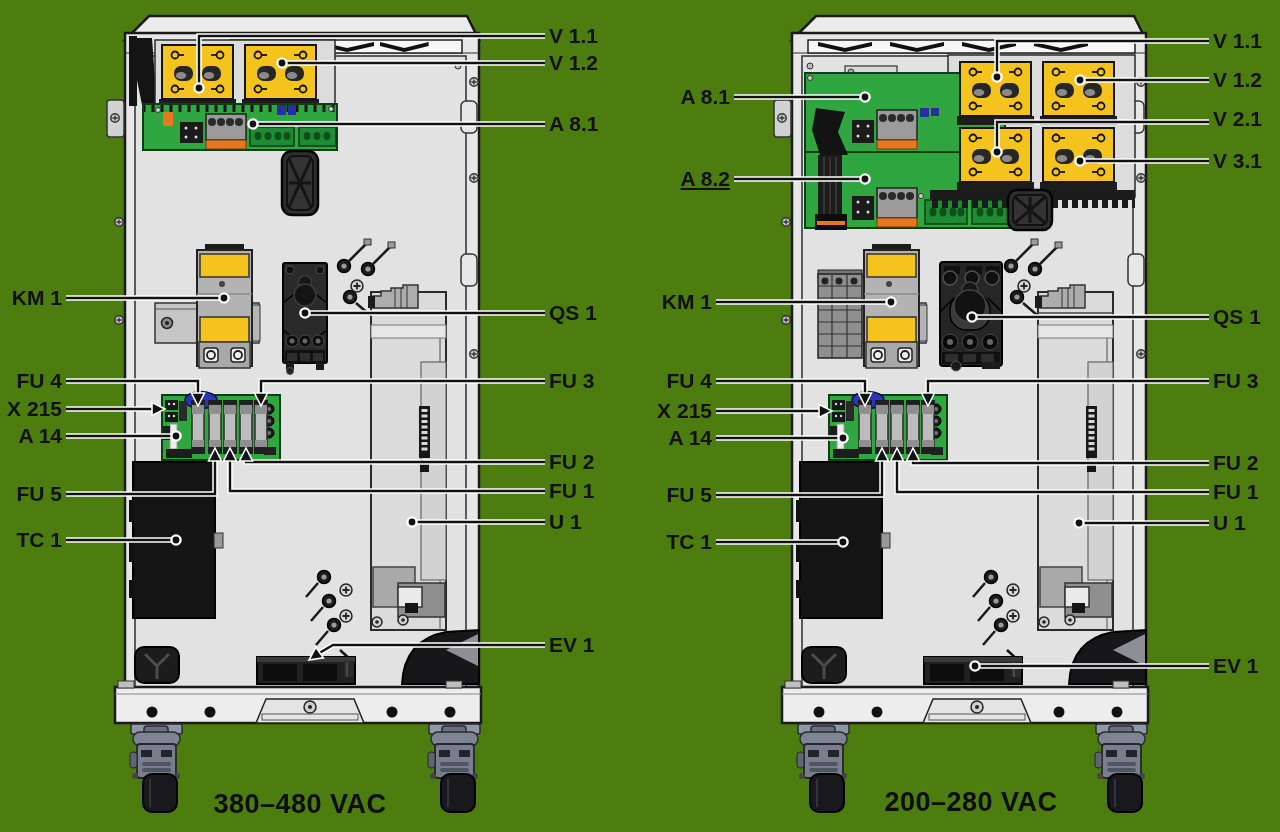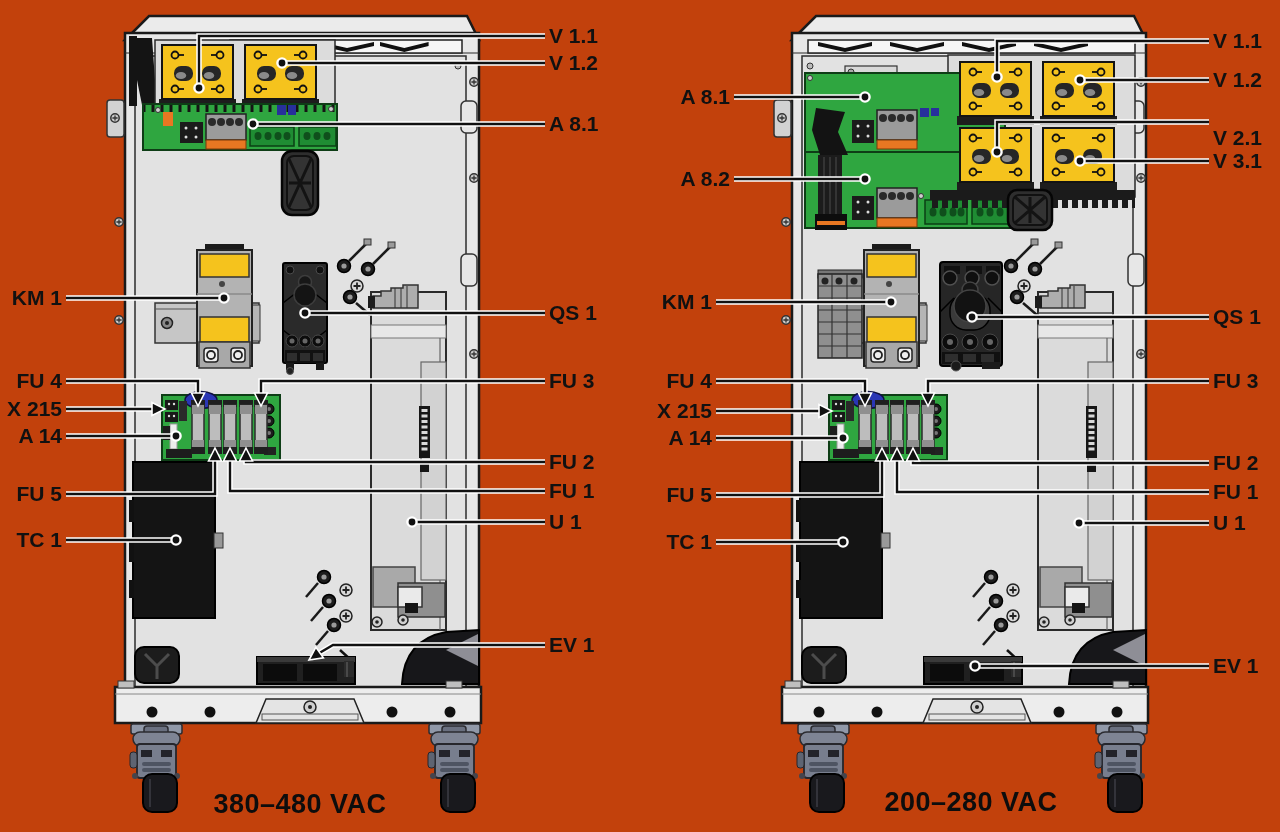--- a/index.html
+++ b/index.html
@@ -1,16 +1,16 @@
 <!DOCTYPE html>
 <html><head>
 <meta charset="utf-8">
 <style>
   html,body{margin:0;padding:0;background:#fff;}
-  #stage{position:relative;width:1280px;height:832px;background:#c2410c;overflow:hidden;
+  #stage{position:relative;width:1280px;height:832px;background:#4d7c0f;overflow:hidden;
          font-family:"Liberation Sans","DejaVu Sans",sans-serif;}
   #art{position:absolute;left:0;top:0;}
   .lbl{position:absolute;font-size:21px;font-weight:bold;color:#111;line-height:24px;white-space:nowrap;}
   .la-l{text-align:left;}
   .la-r{text-align:right;}
   .cap{position:absolute;font-size:27px;font-weight:bold;color:#0d0d0d;text-align:center;letter-spacing:0.5px;}
   
   .lnw{stroke:#fff;stroke-width:5.5;fill:none;}
   .ln{stroke:#111;stroke-width:2.4;fill:none;}
   .dot{fill:#111;stroke:#fff;stroke-width:2.4;}
@@ -552,31 +552,31 @@
 <div class="lbl la-l" style="left:549px;top:633px;">EV 1</div>
 
 <div class="lbl la-r" style="left:2px;width:60px;top:286px;">KM 1</div>
 <div class="lbl la-r" style="left:2px;width:60px;top:369px;">FU 4</div>
 <div class="lbl la-r" style="left:2px;width:60px;top:397px;">X 215</div>
 <div class="lbl la-r" style="left:2px;width:60px;top:424px;">A 14</div>
 <div class="lbl la-r" style="left:2px;width:60px;top:482px;">FU 5</div>
 <div class="lbl la-r" style="left:2px;width:60px;top:528px;">TC 1</div>
 
 <div class="lbl la-r" style="left:668px;width:62px;top:85px;">A 8.1</div>
-<div class="lbl la-r" style="left:668px;width:62px;top:167px;">A 8.2</div>
+<div class="lbl la-r" style="left:668px;width:62px;top:167px;text-decoration:underline;">A 8.2</div>
 <div class="lbl la-r" style="left:650px;width:62px;top:290px;">KM 1</div>
 <div class="lbl la-r" style="left:650px;width:62px;top:369px;">FU 4</div>
 <div class="lbl la-r" style="left:650px;width:62px;top:399px;">X 215</div>
 <div class="lbl la-r" style="left:650px;width:62px;top:426px;">A 14</div>
 <div class="lbl la-r" style="left:650px;width:62px;top:483px;">FU 5</div>
 <div class="lbl la-r" style="left:650px;width:62px;top:530px;">TC 1</div>
 
 <div class="lbl la-l" style="left:1213px;top:29px;">V 1.1</div>
 <div class="lbl la-l" style="left:1213px;top:68px;">V 1.2</div>
-<div class="lbl la-l" style="left:1213px;top:126px;">V 2.1</div>
+<div class="lbl la-l" style="left:1213px;top:107px;">V 2.1</div>
 <div class="lbl la-l" style="left:1213px;top:149px;">V 3.1</div>
 <div class="lbl la-l" style="left:1213px;top:305px;">QS 1</div>
 <div class="lbl la-l" style="left:1213px;top:369px;">FU 3</div>
 <div class="lbl la-l" style="left:1213px;top:451px;">FU 2</div>
 <div class="lbl la-l" style="left:1213px;top:480px;">FU 1</div>
 <div class="lbl la-l" style="left:1213px;top:511px;">U 1</div>
 <div class="lbl la-l" style="left:1213px;top:654px;">EV 1</div>
 
 <div class="cap" style="left:165px;top:789px;width:270px;">380–480 VAC</div>
 <div class="cap" style="left:836px;top:787px;width:270px;">200–280 VAC</div>

